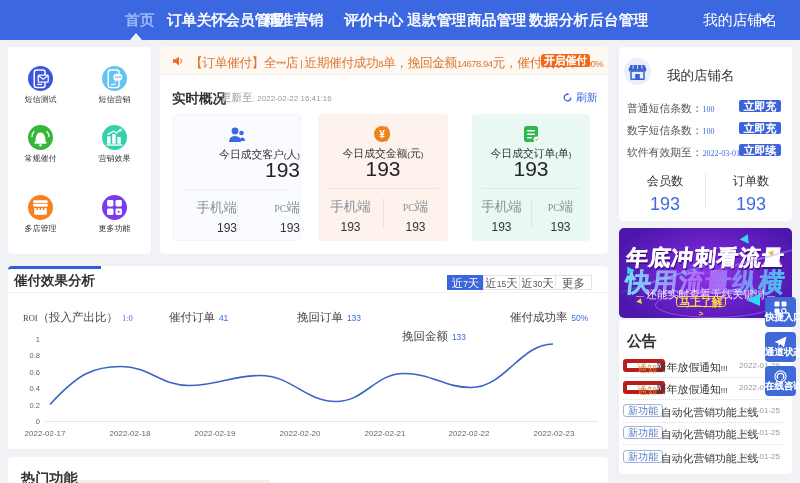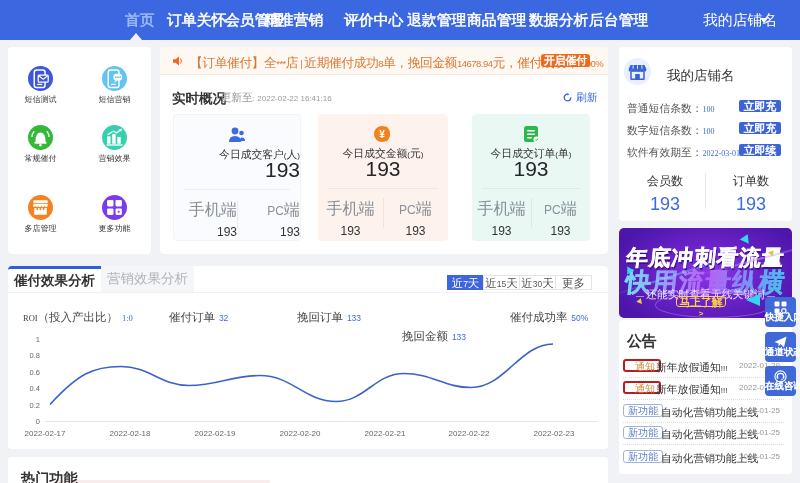--- a/index.html
+++ b/index.html
@@ -37,21 +37,21 @@
 
 .scard { position:absolute; top:67px; height:127px; border-radius:4px; text-align:center; }
 #sc1 { left:13px; width:128px; background:#fafbfe; border:1px solid #f2f3f8;text-align:right; }
 #sc2 { left:158px; width:130px; background:#fdf3ec; }
 #sc3 { left:312px; width:118px; background:#e9f8f3; }
 .sicon { position:absolute; left:50%; top:10px; margin-left:-10px; width:20px; height:20px; }
 .slabel { position:absolute; width:100%; top:33px; font-size:8px; color:#333; }
 .sbig { position:absolute; width:100%; top:43px; font-size:21px; color:#24262b; }
 .sdiv { position:absolute; left:10px; right:10px; top:74px; border-top:1px solid rgba(0,0,0,0.05); }
 .shalf { position:absolute; top:84px; width:50%; }
-.shalf .l { font-size:12px; color:#8a9099; }
+.shalf .l { font-size:10px; color:#8a9099;font-family:Liberation Serif, serif; }
 .shalf .v { font-size:12px; color:#333; margin-top:4px; }
 .svdiv { position:absolute; left:50%; top:84px; height:30px; border-left:1px solid rgba(0,0,0,0.06); }
 
 
 #rightcard { left:619px; top:47px; width:173px; height:174px; }
 #shopicon { position:absolute; left:5px; top:11px; width:27px; height:27px; border-radius:50%; background:#e9effc; }
 #shoptitle { position:absolute; left:48px; top:20px; font-size:10px; color:#333; }
 .rrow { position:absolute; left:8px; font-size:8px; color:#555; }
 .rrow b { color:#3d6ae0; font-weight:normal;font-family:Liberation Serif, serif; }
 .rbtn { position:absolute; left:120px; width:42px; height:12px; background:#3e63d9; border-radius:2px; color:#fff; font-size:8px; text-align:center; line-height:12px; }
@@ -71,21 +71,21 @@
 #bl2 { position:absolute; left:0; top:37px; width:100%; text-align:center; font-size:19px; font-weight:bold; letter-spacing:1px; transform:skewX(-6deg);
   background:linear-gradient(90deg,#6ee6f8,#b75ef5 50%,#3ec8f2); -webkit-background-clip:text; background-clip:text; color:transparent; text-shadow:none; }
 #bl3 { position:absolute; left:0; top:60px; width:100%; text-align:center; font-size:8px; color:#efe6ff; }
 #bbtn { position:absolute; left:57px; top:68px; width:50px; height:11px; border:1px solid #ffd240; border-radius:3px; color:#ffd240; font-size:8px; font-weight:bold; text-align:center; line-height:10px; }
 
 
 #noticecard { left:619px; top:320px; width:173px; height:154px; }
 #noticetitle { position:absolute; left:8px; top:12px; font-size:11px; font-weight:bold; color:#333; }
 .nrow { position:absolute; left:4px; width:157px; height:22px; }
 .ntag { position:absolute; left:0; top:3px; height:13px; line-height:12px; padding:0 4px; border-radius:3px; font-size:7.5px; }
-.ntag.o { border:2px solid #b91c1c; color:#cf8a43;padding-left:10px; }
+.ntag.o { border:4px solid #b91c1c; color:#cf8a43;padding-left:10px; }
 .ntag.b { border:1px solid #9fb3dd; color:#5f7fc7; }
 .ntxt { position:absolute; left:33px; top:5px; font-size:8px; color:#333; white-space:nowrap; }
 .ndate { position:absolute; right:0; top:5px; font-size:8px; color:#999; }
 .ndot { position:absolute; left:4px; width:161px; border-top:1px dotted #ddd; }
 
 
 #chartcard { left:8px; top:266px; width:600px; height:183px; }
 #tab1 { position:absolute; left:0; top:0; width:93px; height:26px; border-top:3px solid #2e5fd8; border-radius:4px 0 0 0; background:#fff; text-align:center; line-height:23px; font-size:10px; font-weight:bold; color:#333; }
 #tab2 { position:absolute; left:93px; top:0; width:93px; height:26px; background:#f5f6f8; text-align:center; line-height:26px; font-size:10px; color:#b0b3ba; }
 #tabline { position:absolute; left:0; top:26px; width:600px; border-top:1px solid #f0f1f4; }
@@ -337,28 +337,27 @@
   <div class="ndot" style="top:124px;"></div>
   <div class="nrow" style="top:127px;">
       <span class="ntag b"><i>新功能</i></span>
       <span class="ntxt" style="left:38px;"><i>自动化营销功能上线</i></span>
       <span class="ndate">2022-01-25</span>
     </div>
 </div>
 
 <div class="card" id="chartcard">
   <div id="tab1"><i>催付效果分析</i></div>
-  <div id="tab2"><i>营销效果分析</i></div>
   <div id="tabline"></div>
   <div class="dbtn on" style="left:439px;"><i>近</i>7<i>天</i></div>
   <div class="dbtn" style="left:475px;"><i>近</i>15<i>天</i></div>
   <div class="dbtn" style="left:511px;"><i>近</i>30<i>天</i></div>
   <div class="dbtn" style="left:547px;"><i>更多</i></div>
   <div class="statitem" style="left:15px;font-family:Liberation Serif, serif;">ROI<i>（投入产出比）</i><b>1:0</b></div>
-  <div class="statitem" style="left:161px;"><i>催付订单</i><b>32</b></div>
+  <div class="statitem" style="left:161px;"><i>催付订单</i><b>41</b></div>
   <div class="statitem" style="left:289px;"><i>挽回订单</i><b>133</b></div>
   <div class="statitem" style="left:394px;margin-top:19px;"><i>挽回金额</i><b>133</b></div>
   <div class="statitem" style="left:502px;"><i>催付成功率</i><b>50%</b></div>
   <svg style="position:absolute;left:0;top:60px;" width="600" height="118" viewBox="0 0 600 118">
     <line x1="37" y1="95.5" x2="590" y2="95.5" stroke="#e5e6ea" stroke-width="1"></line>
     <g font-size="7.5" fill="#666" text-anchor="end">
       <text x="32" y="15.5">1</text>
         <text x="32" y="32">0.8</text>
         <text x="32" y="48.5">0.6</text>
       <text x="32" y="65">0.4</text>

